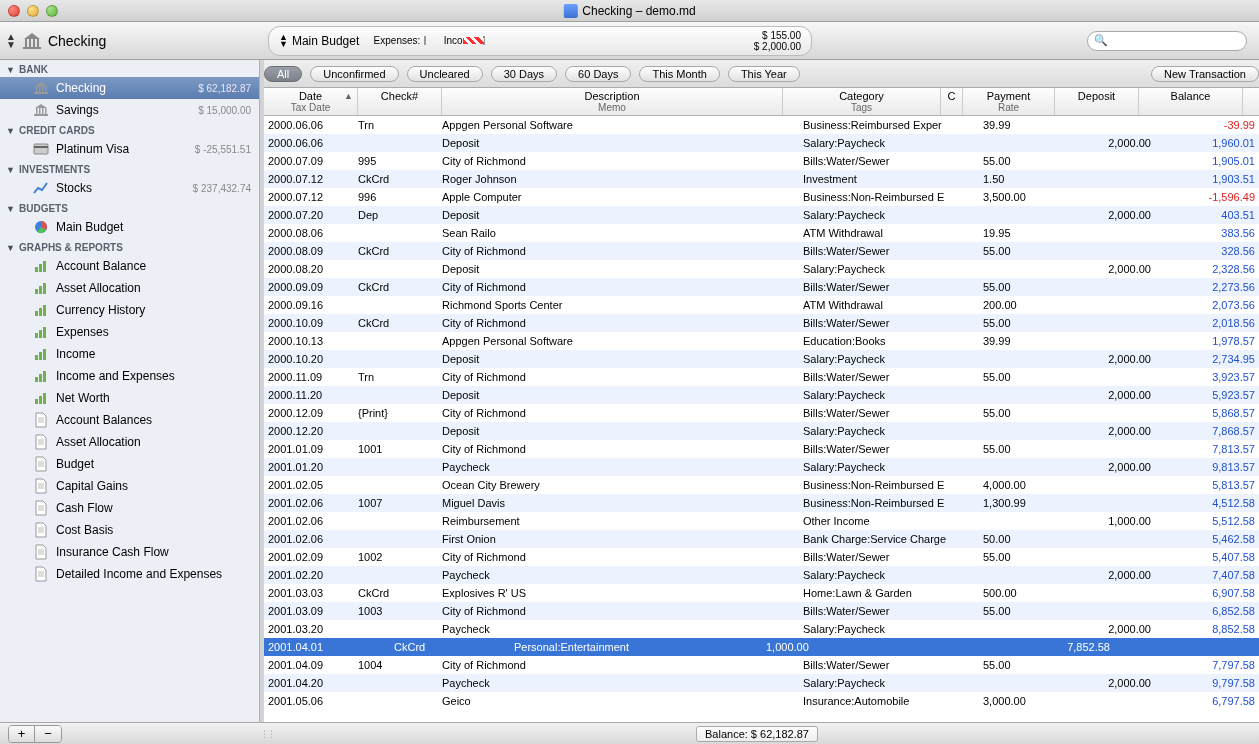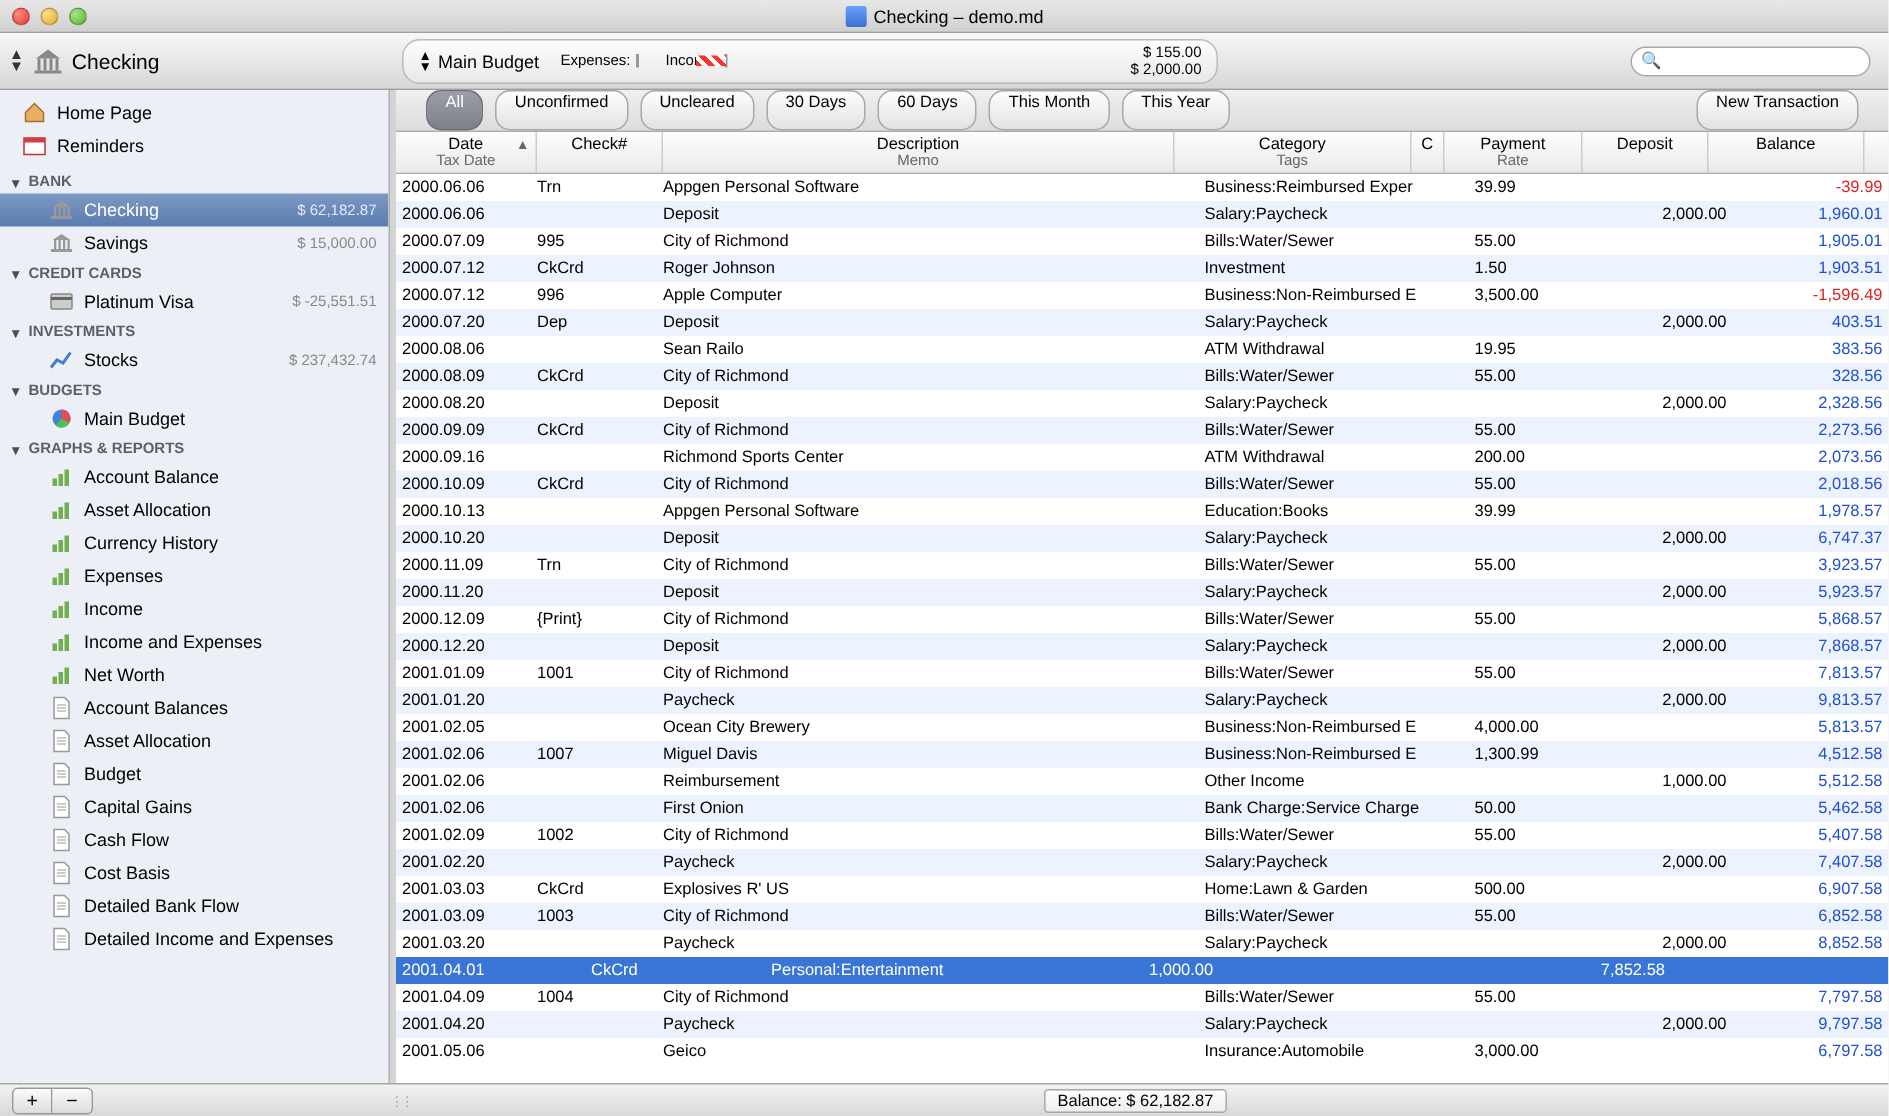--- a/index.html
+++ b/index.html
@@ -52,21 +52,21 @@
 .sidebar-item.selected { background: linear-gradient(#7c99c3, #5a7db0); color:#fff; }
 .sidebar-item.selected .amount { color:#e8e8f8; }
 
 
 .splitter { width:4px; background:#d4d4d4; cursor:col-resize; }
 
 
 .content { flex:1; display:flex; flex-direction:column; background:#fff; position:relative; }
 
 
-.filter-row { height: 28px; background: linear-gradient(#f0f0f0,#dcdcdc); border-bottom:1px solid #aaa; display:flex; padding: 0 20px; gap:8px; }
+.filter-row { height: 28px; background: linear-gradient(#f0f0f0,#dcdcdc); border-bottom:1px solid #aaa; display:flex; align-items:center; padding: 0 0; gap:8px; }
 .pill { background: linear-gradient(#fefefe,#e2e2e2); border:1px solid #a8a8a8; border-radius: 10px; padding: 1px 12px; font-size: 11px; cursor:default; }
 .pill.active { background: linear-gradient(#9a9fa8,#7a7f88); color:#fff; border-color:#6a6f78; }
 .filter-row .spacer { flex:1; }
 
 
 .table-header { display:flex; background: linear-gradient(#fdfdfd,#eaeaea); border-bottom:1px solid #b0b0b0; font-size: 11px; }
 .th { border-right: 1px solid #ccc; display:flex; flex-direction:column; align-items:center; justify-content:center; padding: 2px 4px; position:relative; }
 .th .sub { color:#666; font-size:10px; }
 .th.date { width: 94px; }
 .th.check { width: 84px; }
@@ -179,39 +179,20 @@
     <div class="search-field">
       <span class="search-icon-glyph">🔍</span>
       <input class="search-input" type="text" style="">
     </div>
   </div>
 </div>
 
 <div class="main">
 
   <div class="sidebar">
-    <div class="sidebar-top">
-      <div class="sidebar-item">
-        <span class="icon">
-            <svg width="16" height="14">
-              <path d="M2 7 L8 1 L14 7 L14 13 L2 13 Z" fill="#e8b060" stroke="#a07030"></path>
-            </svg>
-          </span>
-        <span class="label">Home Page</span>
-      </div>
-      <div class="sidebar-item">
-        <span class="icon">
-            <svg width="16" height="14">
-              <rect x="1" y="2" width="14" height="11" fill="#fff" stroke="#c03030"></rect>
-              <rect x="1" y="2" width="14" height="3" fill="#d04040"></rect>
-            </svg>
-          </span>
-        <span class="label">Reminders</span>
-      </div>
-    </div>
     <div id="sidebar-sections">
         <div class="sidebar-section">
           <span class="disclosure">▼</span>
           <span>BANK</span>
         </div>
         <div class="sidebar-item indent selected">
           <span class="icon">
             <svg width="16" height="14">
               <path d="M2 5 L8 1 L14 5 Z" fill="#999"></path>
               <rect x="3" y="5" width="1.5" height="6" fill="#999"></rect>
@@ -421,21 +402,21 @@
         </div>
         <div class="sidebar-item indent">
           <span class="icon">
             <svg width="14" height="16">
               <path d="M2 1 L9 1 L12 4 L12 15 L2 15 Z" fill="#fff" stroke="#999"></path>
               <line x1="4" y1="6" x2="10" y2="6" stroke="#bbb"></line>
               <line x1="4" y1="8" x2="10" y2="8" stroke="#bbb"></line>
               <line x1="4" y1="10" x2="10" y2="10" stroke="#bbb"></line>
             </svg>
           </span>
-          <span class="label">Detailed Bank Flow</span>
+          <span class="label">Insurance Cash Flow</span>
         </div>
         <div class="sidebar-item indent">
           <span class="icon">
             <svg width="14" height="16">
               <path d="M2 1 L9 1 L12 4 L12 15 L2 15 Z" fill="#fff" stroke="#999"></path>
               <line x1="4" y1="6" x2="10" y2="6" stroke="#bbb"></line>
               <line x1="4" y1="8" x2="10" y2="8" stroke="#bbb"></line>
               <line x1="4" y1="10" x2="10" y2="10" stroke="#bbb"></line>
             </svg>
           </span>
@@ -631,21 +612,21 @@
           <div class="td bal bal-cell bal-pos">1,978.57</div>
         </div>
         <div class="tr odd">
           <div class="td date">2000.10.20</div>
           <div class="td check"></div>
           <div class="td desc">Deposit</div>
           <div class="td cat">Salary:Paycheck</div>
           <div class="td c"></div>
           <div class="td pay"></div>
           <div class="td dep">2,000.00</div>
-          <div class="td bal bal-cell bal-pos">6,747.37</div>
+          <div class="td bal bal-cell bal-pos">2,734.95</div>
         </div>
         <div class="tr even">
           <div class="td date">2000.11.09</div>
           <div class="td check">Trn</div>
           <div class="td desc">City of Richmond</div>
           <div class="td cat">Bills:Water/Sewer</div>
           <div class="td c"></div>
           <div class="td pay">55.00</div>
           <div class="td dep"></div>
           <div class="td bal bal-cell bal-pos">3,923.57</div>

